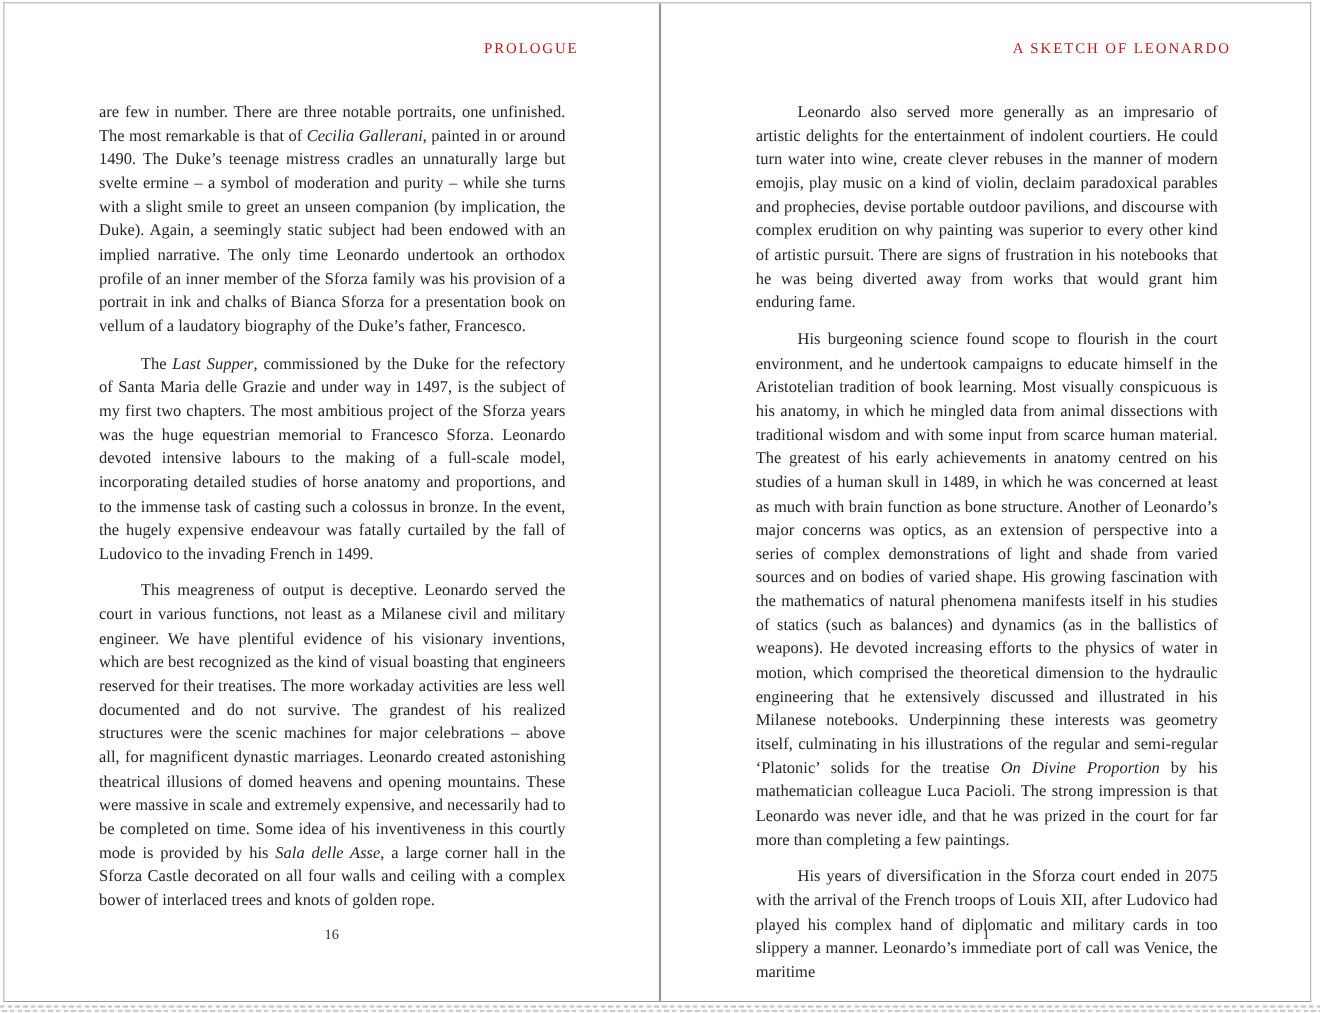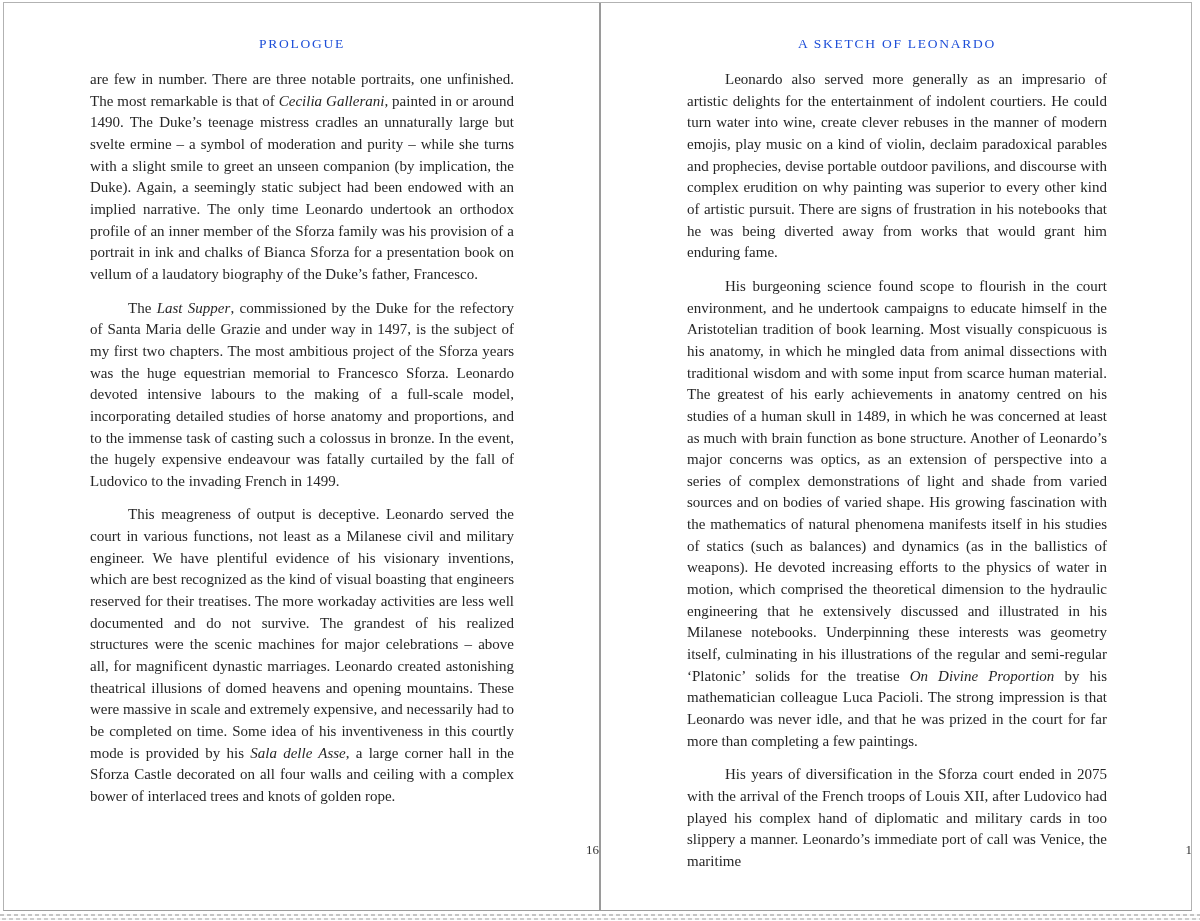--- a/index.html
+++ b/index.html
@@ -53,42 +53,42 @@
   .page {
     position: absolute;
     top: 3px;
     height: 907px;
     box-sizing: border-box;
     padding: 33px 73px 0 74px;
   }
   .page-left  { left: 4px;   width: 595px; }
   .page-right { left: 601px; width: 591px; font-family: Liberation Serif, serif; }
   .running-header {
-    text-align: center;
+    text-align: right;
     font-size: 13.5px;
     letter-spacing: 0.13em;
-    color: #1d4ed8;
-    margin-bottom: 17px;
+    color: #b91c1c;
+    margin-bottom: 40px;
     white-space: nowrap;
   }
   .body-text p {
     margin: 12px;
     font-size: 15px;
     line-height: 21.65px;
     color: #262626;
     text-align: justify;
     hyphens: none;
   }
   .body-text p.indent { text-indent: 38px; }
   .page-number {
     position: absolute;
     left: 0;
     right: 0;
     bottom: 52px;
-    text-align: right;
+    text-align: center;
     font-size: 13px;
     color: #333333;
   }
 </style>
 </head>
 <body>
 
 <div class="spread">
 
   <div class="page page-left">

